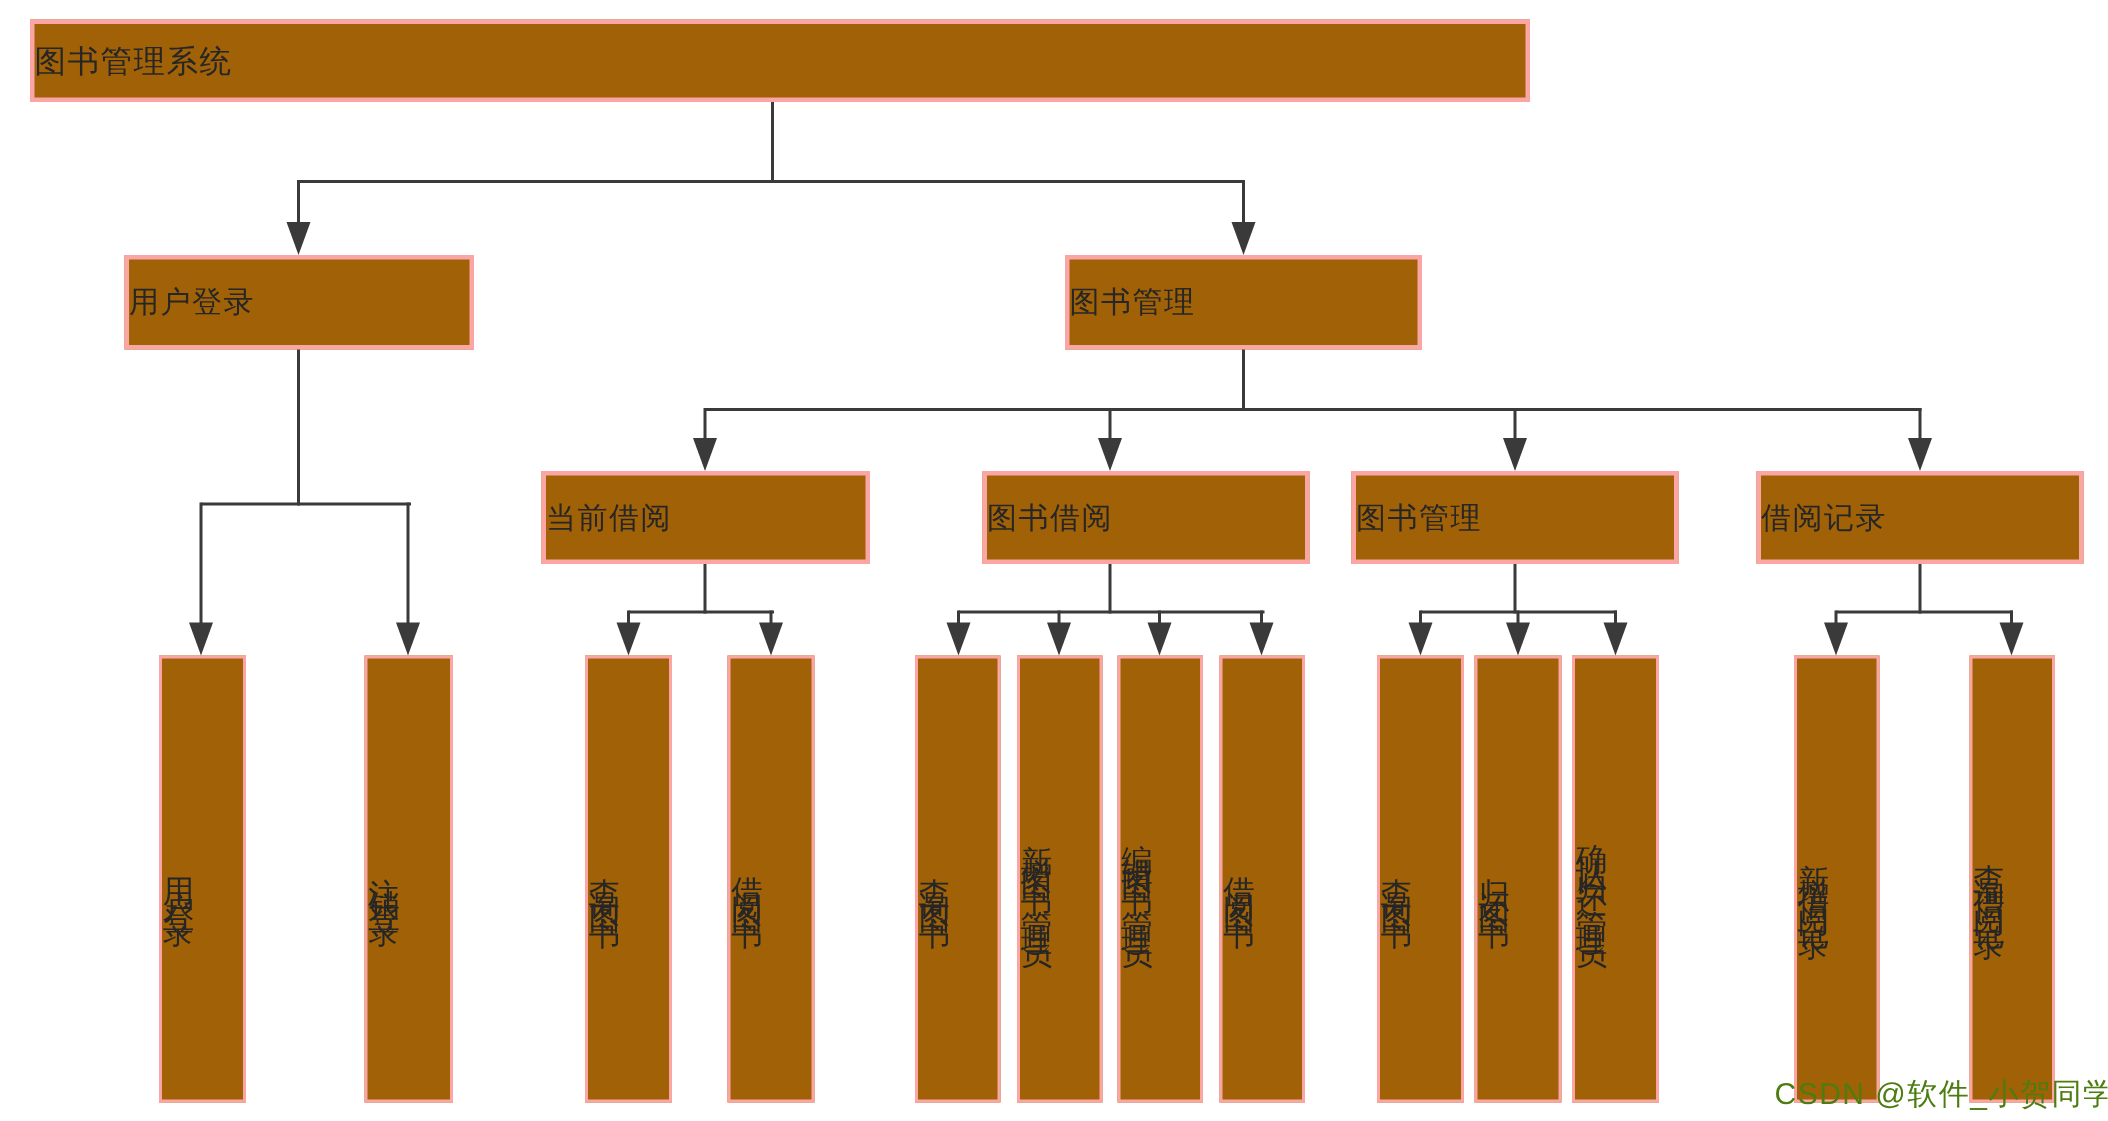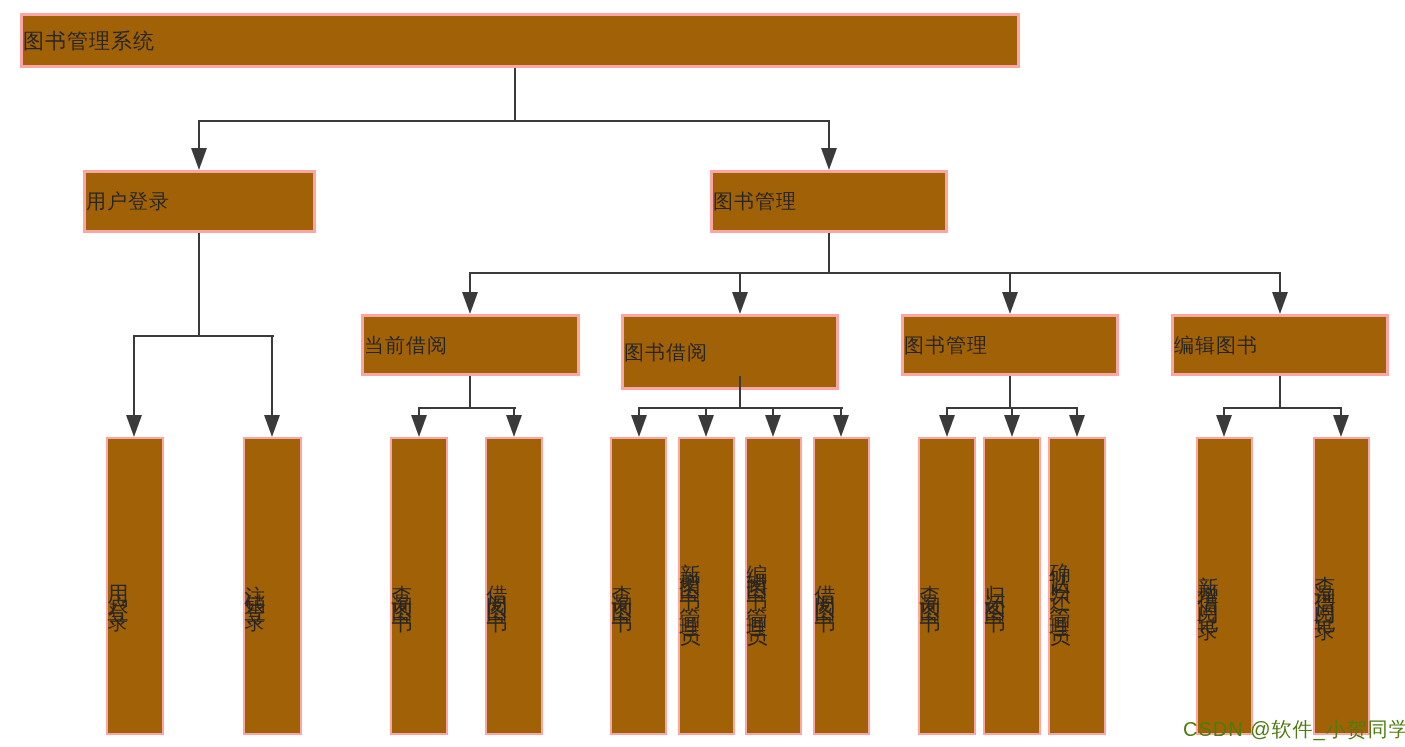--- a/index.html
+++ b/index.html
@@ -45,28 +45,28 @@
 <div class="node branch" style="left:83px;top:170px;width:233px;height:63px">
   <span class="hlabel">用户登录</span>
 </div>
 <div class="node branch" style="left:710px;top:170px;width:238px;height:63px">
   <span class="hlabel">图书管理</span>
 </div>
 
 <div class="node branch" style="left:361px;top:314px;width:219px;height:62px">
   <span class="hlabel">当前借阅</span>
 </div>
-<div class="node branch" style="left:621px;top:314px;width:218px;height:76px">
+<div class="node branch" style="left:655px;top:314px;width:218px;height:62px">
   <span class="hlabel">图书借阅</span>
 </div>
 <div class="node branch" style="left:901px;top:314px;width:218px;height:62px">
   <span class="hlabel">图书管理</span>
 </div>
 <div class="node branch" style="left:1171px;top:314px;width:218px;height:62px">
-  <span class="hlabel">编辑图书</span>
+  <span class="hlabel">借阅记录</span>
 </div>
 
 <div class="node leaf" style="left:106px;top:437px;width:58px;height:298px">
   <span class="vtext">用户登录</span>
 </div>
 <div class="node leaf" style="left:243px;top:437px;width:59px;height:298px">
   <span class="vtext">注销登录</span>
 </div>
 
 <div class="node leaf" style="left:390px;top:437px;width:58px;height:298px">

